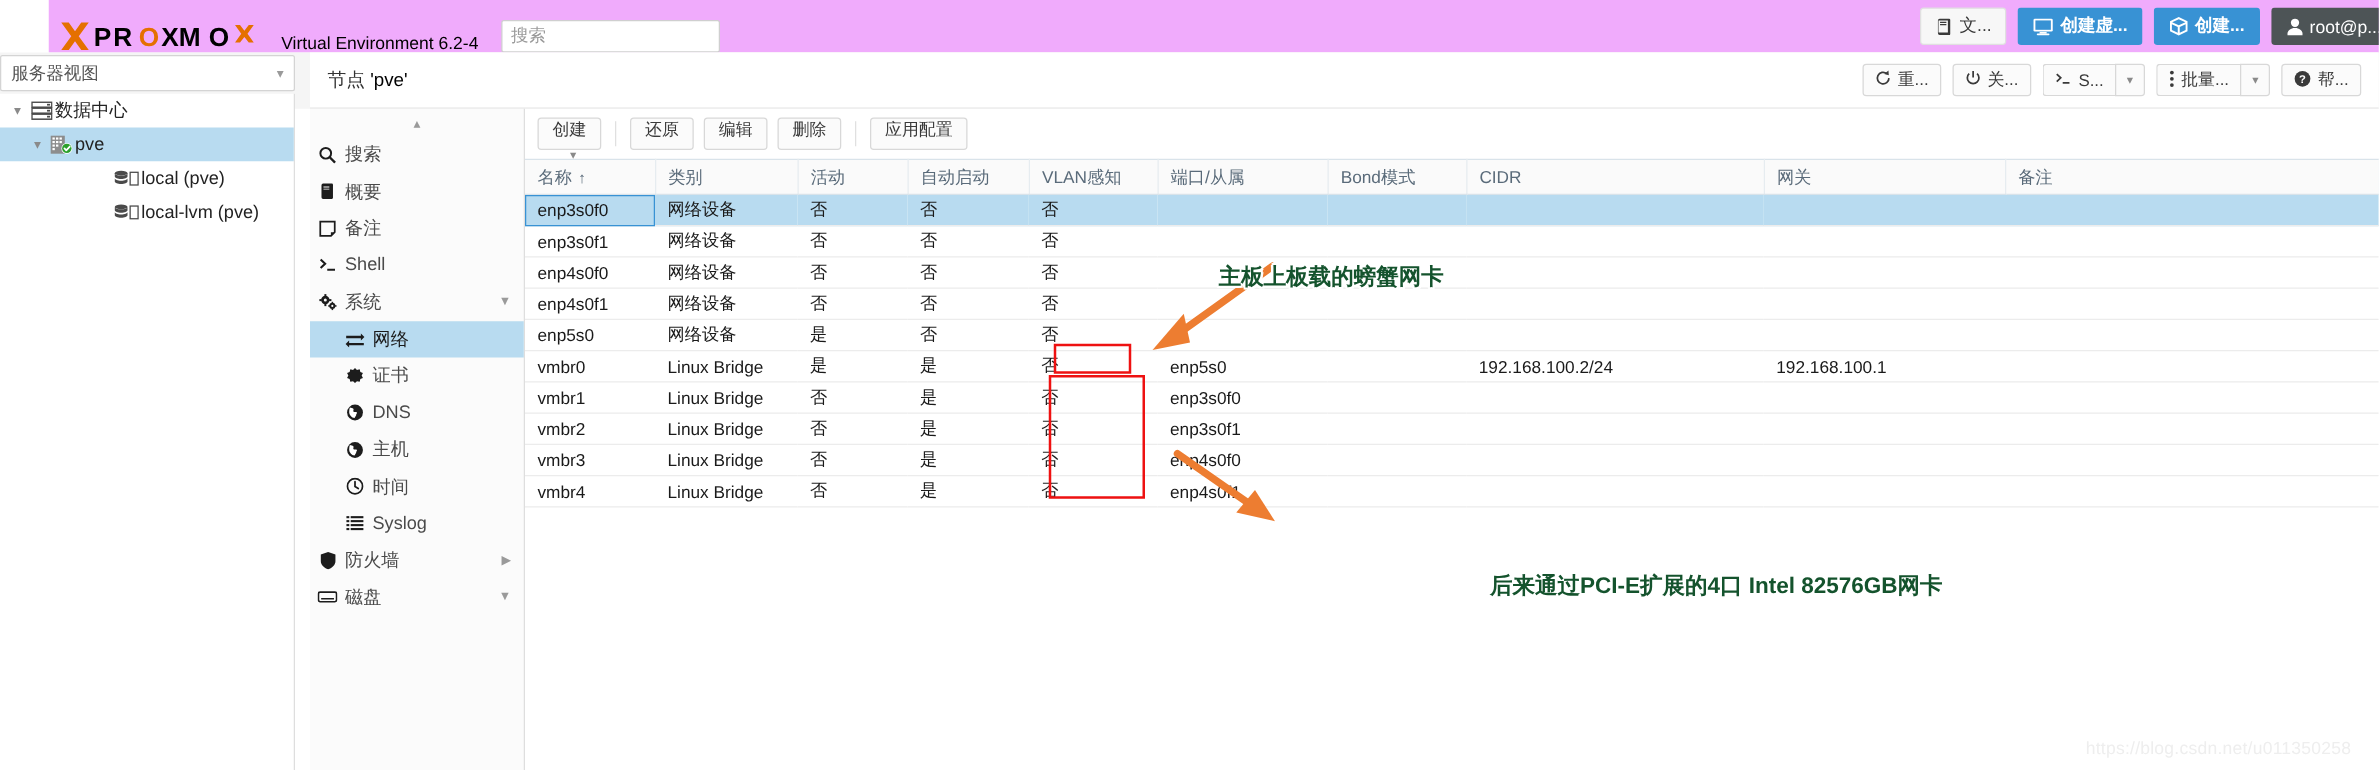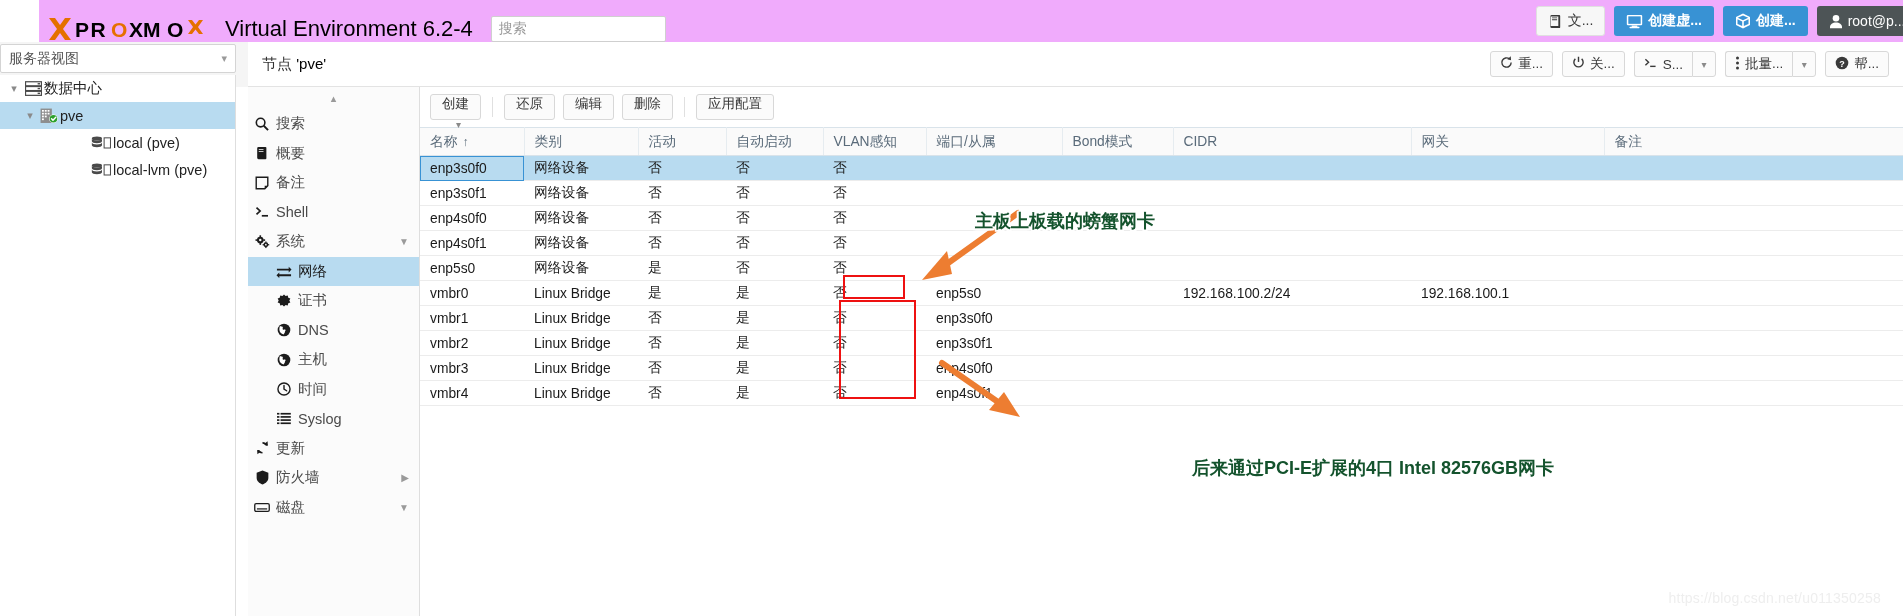--- a/index.html
+++ b/index.html
@@ -15,21 +15,21 @@
 
   
   .topbar {
     position: absolute; left:0; top:0; width:1903px; height:42px;
     background:#f0abfc;
     display:flex; align-items:flex-end;margin-left:39px;
   }
   .logo { display:flex; align-items:center; margin-left:6px; }
   .logo svg { display:block; }
   .pve-title {
-    font-size:22px; color:#000; margin-left:12px; white-space:nowrap;
+    font-size:14px; color:#000; margin-left:12px; white-space:nowrap;
     font-family:"Liberation Sans", sans-serif;
   }
   .search-box {
     margin-left:18px; width:175px; height:26px; background:#fff;
     border:1px solid #cfcfcf; border-radius:2px;
     display:flex; align-items:center; padding:0 7px;
     font-size:14px; color:#9a9a9a;
   }
   .topbar-right {
     position:absolute; right:8px; top:6px; height:30px;
@@ -490,31 +490,20 @@
               <rect x="0" y="7.3" width="2.6" height="1.8"></rect>
               <rect x="3.8" y="7.3" width="11" height="1.8"></rect>
               <rect x="0" y="10.7" width="2.6" height="1.8"></rect>
               <rect x="3.8" y="10.7" width="11" height="1.8"></rect>
             </g>
           </svg>
       </span>
       <span>Syslog</span>
     </div>
 
-    <div class="nav-item">
-      <span class="nico">
-        <svg width="15" height="14" viewBox="0 0 16 15">
-          <path fill="#1c1c1c" d="M8 1.2a6.2 6.2 0 015.7 3.8h-2.1A4.4 4.4 0 008 2.9V0.6l-0.1 0.1z"></path>
-          <path fill="#1c1c1c" d="M13.4 0.4l0.4 4.3-4.2-1.1z"></path>
-          <path fill="#1c1c1c" d="M8 13.5a6.2 6.2 0 01-5.7-3.8h2.1A4.4 4.4 0 008 11.8v2.3z"></path>
-          <path fill="#1c1c1c" d="M2.6 14.3l-0.4-4.3 4.2 1.1z"></path>
-        </svg>
-      </span>
-      <span>更新</span>
-    </div>
 
     <div class="nav-item">
       <span class="nico">
         <svg width="13" height="15" viewBox="0 0 14 16">
             <path fill="#1c1c1c" d="M7 0.5l6.3 2.3v5.6c0 3.4-2.6 6-6.3 7.1-3.7-1.1-6.3-3.7-6.3-7.1V2.8z"></path>
           </svg>
       </span>
       <span>防火墙</span>
       <span class="exp">▶</span>
     </div>

